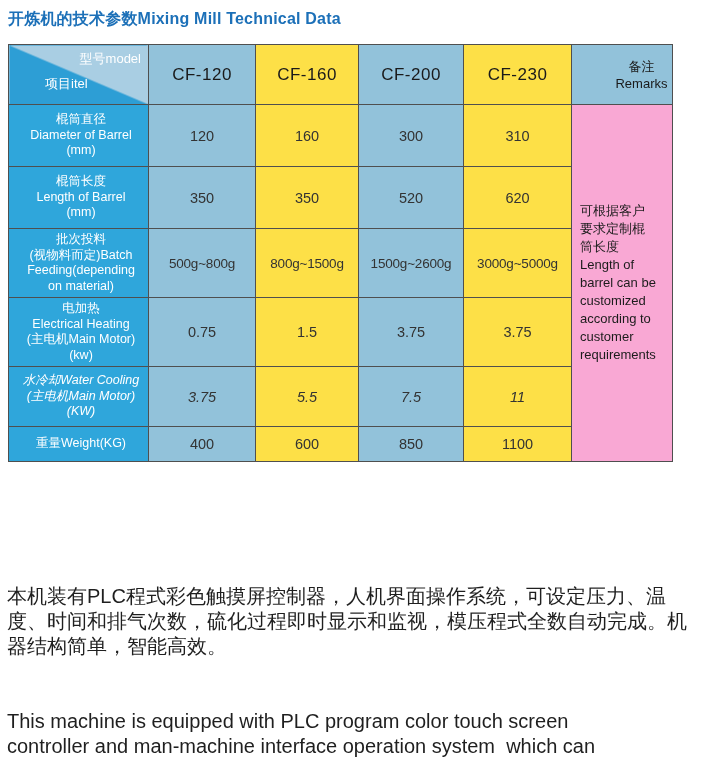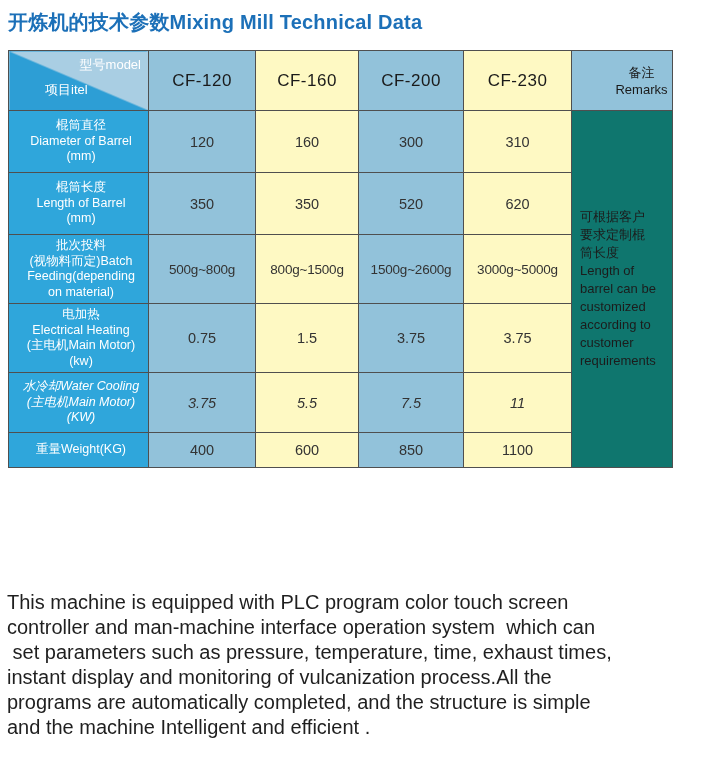--- a/index.html
+++ b/index.html
@@ -3,21 +3,21 @@
 <meta charset="utf-8">
 <style>
   html,body{margin:0;padding:0;}
   body{
     width:702px;height:763px;background:#ffffff;
     font-family:"Liberation Sans","DejaVu Sans",sans-serif;
     position:relative;overflow:hidden;
   }
   .page-title{
     margin:9px 0 0 8px;
-    font-size:20px;font-weight:bold;color:#1c70b8;
+    font-size:16px;font-weight:bold;color:#1c70b8;
     letter-spacing:0.2px;
   }
   table.spec{
     border-collapse:collapse;table-layout:fixed;
     margin:14px 0 0 8px;
   }
   table.spec td{
     border:1px solid #4f4f4f;
     overflow:hidden;
   }
@@ -60,23 +60,23 @@
     font-size:12.5px;line-height:15.5px;
     padding:3px 2px 3px 7px;
     white-space:pre-line;vertical-align:middle;text-align:center;
   }
   td.val{
     text-align:center;vertical-align:middle;
     font-size:14.5px;color:#333333;margin-top:44px;
   }
   td.val.tight{font-size:13.5px;letter-spacing:-0.2px;}
   .bg-lt{background:#92c2da;}
-  .bg-wh{background:#fef9c3;}
+  .bg-wh{background:#fde047;}
   td.remarks-cell{
-    background:#0f766e;color:#1c1c1c;
+    background:#f9a8d4;color:#1c1c1c;
     font-size:13px;line-height:18px;
     padding:4px 6px 4px 8px;
     white-space:pre-line;vertical-align:middle;text-align:left;
   }
   
   .description{
     margin:72px 7px 0 7px;
     font-size:20px;line-height:25px;color:#1f1f1f;
     white-space:pre-wrap;
   }
@@ -173,19 +173,20 @@
       <td class="label-cell">重量Weight(KG)</td>
       <td class="val bg-lt">400</td>
       <td class="val bg-wh">600</td>
       <td class="val bg-lt">850</td>
       <td class="val bg-wh">1100</td>
     </tr>
   </tbody>
 </table>
 
 <div class="description">
+  <div>本机装有PLC程式彩色触摸屏控制器，人机界面操作系统，可设定压力、温度、时间和排气次数，硫化过程即时显示和监视，模压程式全数自动完成。机器结构简单，智能高效。</div>
   <div>This machine is equipped with PLC program color touch screen
 controller and man-machine interface operation system  which can
  set parameters such as pressure, temperature, time, exhaust times,
 instant display and monitoring of vulcanization process.All the
 programs are automatically completed, and the structure is simple
 and the machine Intelligent and efficient .</div>
 </div>
 
 </body></html>

